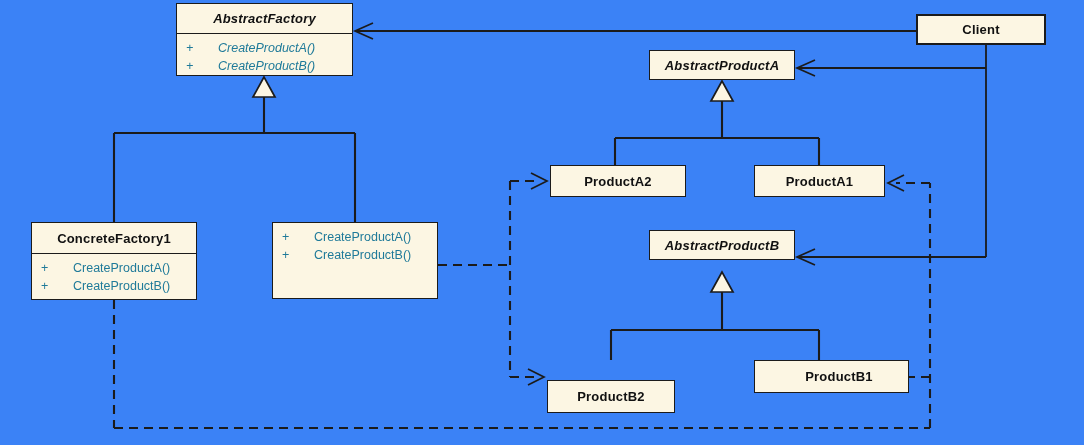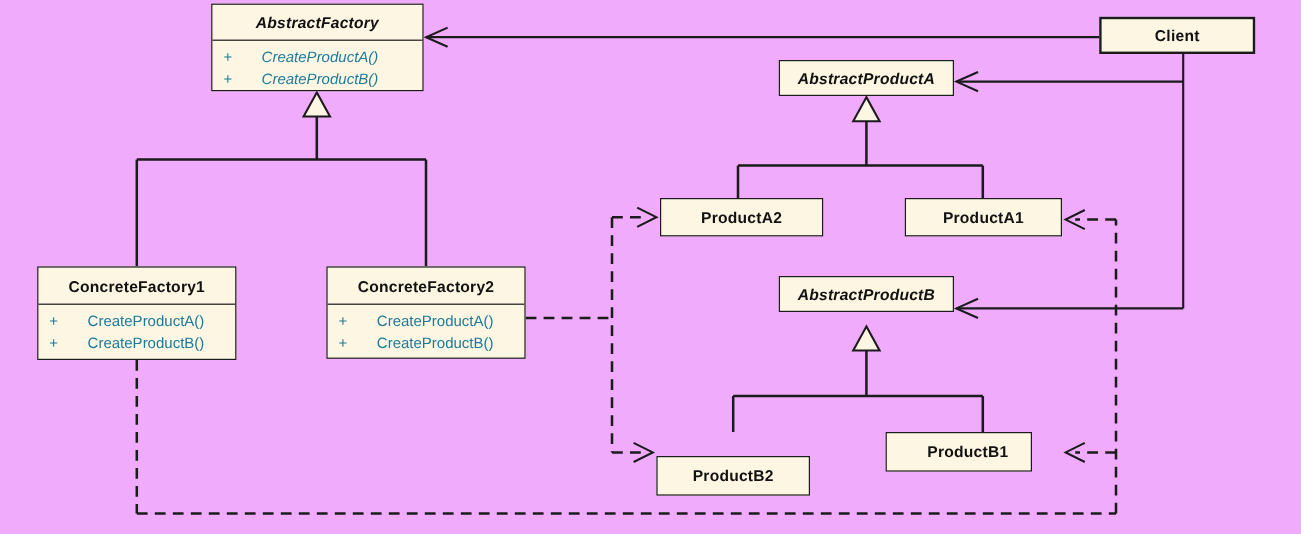--- a/index.html
+++ b/index.html
@@ -1,17 +1,17 @@
 <!DOCTYPE html>
 <html><head>
 <meta charset="utf-8">
 <style>
   html,body{margin:0;padding:0;background:#ffffff;}
   #diagram{
-    position:relative;width:1084px;height:445px;background:#f0abfc;overflow:hidden;
+    position:relative;width:1084px;height:445px;background:#3b82f6;overflow:hidden;
     font-family:"Liberation Sans", sans-serif;
   }
   svg.connectors{position:absolute;left:0;top:0;width:1084px;height:445px;}
   .uml-box{
     position:absolute;background:#FCF6E3;border:1.7px solid #1b1b1b;
     box-sizing:border-box;
   }
   .uml-box .title{
     display:flex;align-items:center;justify-content:center;
     font-weight:bold;font-size:13px;color:#111;height:100%;
@@ -33,21 +33,21 @@
   #box-client{left:916px;top:14px;width:130px;height:31px;border-width:2.2px;}
   #box-abstract-product-a{left:649px;top:50px;width:146px;height:30px;}
   #box-concrete-factory1{left:31px;top:222px;width:166px;height:78px;}
   #box-concrete-factory1 .title{height:30px;}
   #box-concrete-factory2{left:272px;top:222px;width:166px;height:77px;}
   #box-concrete-factory2 .title{height:30px;}
   #box-product-a2{left:550px;top:165px;width:136px;height:32px;}
   #box-product-a1{left:754px;top:165px;width:131px;height:32px;}
   #box-abstract-product-b{left:649px;top:230px;width:146px;height:30px;}
   #box-product-b2{left:547px;top:380px;width:128px;height:33px;}
-  #box-product-b1{left:738px;top:360px;width:122px;height:33px;padding-left:15px;}
+  #box-product-b1{left:754px;top:360px;width:155px;height:33px;padding-left:15px;}
 
   .solid-line{stroke:#1b1b1b;stroke-width:1.8;fill:none;}
   .thick-line{stroke:#1b1b1b;stroke-width:2.1;fill:none;}
   .dashed-line{stroke:#1b1b1b;stroke-width:2.1;fill:none;stroke-dasharray:9 6;}
   .arrowhead{stroke:#1b1b1b;stroke-width:1.7;fill:none;}
   .tri{fill:#FCF6E3;stroke:#1b1b1b;stroke-width:1.7;}
 </style>
 </head>
 <body>
 
@@ -156,23 +156,20 @@
         <span class="mname">CreateProductA()</span>
       </div>
       <div class="method-row">
         <span class="vis">+</span>
         <span class="mname">CreateProductB()</span>
       </div>
     </div>
   </div>
 
   <div id="box-concrete-factory2" class="uml-box two-compartment">
-    <div class="title">
-      <span>ConcreteFactory2</span>
-    </div>
     <div class="methods">
       <div class="method-row">
         <span class="vis">+</span>
         <span class="mname">CreateProductA()</span>
       </div>
       <div class="method-row">
         <span class="vis">+</span>
         <span class="mname">CreateProductB()</span>
       </div>
     </div>

